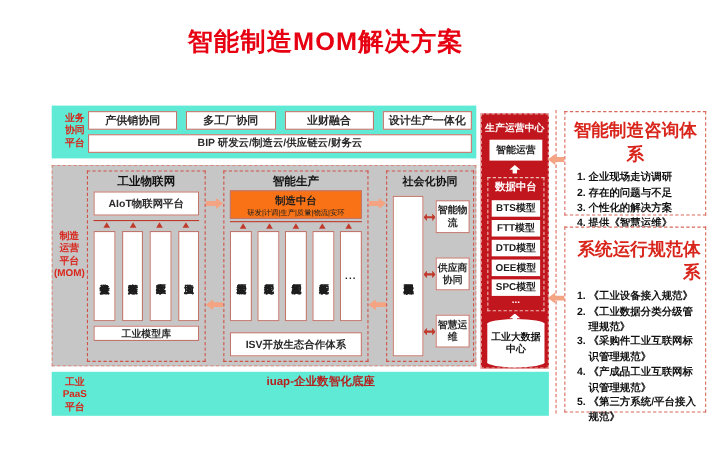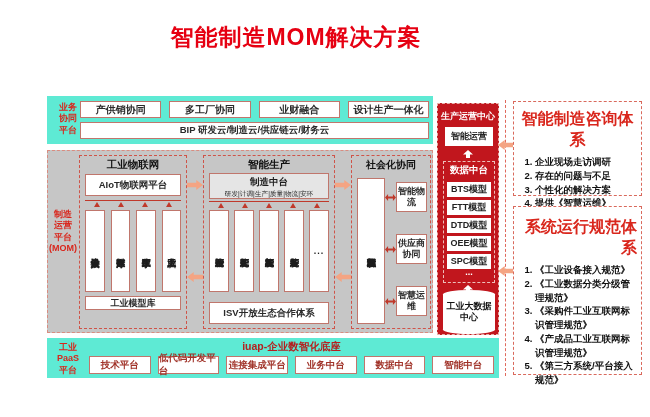--- a/index.html
+++ b/index.html
@@ -28,21 +28,21 @@
     font-weight:bold; font-size:10.5px; color:#111; }
   .pillars { position:absolute; display:flex; }
   .pillar { background:#fff; border:1px solid #c0766c; color:#1d1d1d; font-size:9px; font-weight:bold;
     writing-mode:vertical-rl; text-orientation:upright; display:flex; align-items:center; justify-content:center; flex:1; }
   .pillar.dots { writing-mode:horizontal-tb; font-weight:bold; letter-spacing:1px; }
 
   .connector { position:absolute; border-top:1px solid #c0392b; display:flex; justify-content:space-around; }
   .tick { width:0; height:0; border-left:3px solid transparent; border-right:3px solid transparent;
     border-bottom:5px solid #c0392b; margin-top:1px; }
 
-  .hub-box { position:absolute; background:#e5e5e5; border:1px solid #c0766c; text-align:center; }
+  .hub-box { position:absolute; background:#f97316; border:1px solid #c0766c; text-align:center; }
   .hub-title { font-size:9.5px; font-weight:bold; color:#1d1d1d; margin-top:2px; }
   .hub-sub { font-size:7px; color:#1d1d1d; transform:scale(0.95); }
 
   .resolver { position:absolute; background:#fff; border:1px solid #c0766c; color:#1d1d1d;
     font-size:9px; font-weight:bold; writing-mode:vertical-rl; text-orientation:upright;
     display:flex; align-items:center; justify-content:center; }
 
   
   .oarrow { position:absolute; width:16px; height:10px; background:#f4a483; }
   .oarrow.right { clip-path:polygon(0 28%, 58% 28%, 58% 0, 100% 50%, 58% 100%, 58% 72%, 0 72%); }
@@ -214,23 +214,15 @@
       <li>《产成品工业互联网标识管理规范》</li>
       <li>《第三方系统/平台接入规范》</li>
     </ol>
   </div>
 
   <div class="band" style="left:47px; top:338px; width:452px; height:40px;">
     <div class="band-label" style="left:3px; top:4px; width:36px;">工业
 PaaS
 平台</div>
     <div class="paas-title">iuap-企业数智化底座</div>
-    <div class="paas-row">
-      <div class="wbox">技术平台</div>
-      <div class="wbox">低代码开发平台</div>
-      <div class="wbox">连接集成平台</div>
-      <div class="wbox">业务中台</div>
-      <div class="wbox">数据中台</div>
-      <div class="wbox">智能中台</div>
-    </div>
   </div>
 
 </div>
 
 </body></html>

